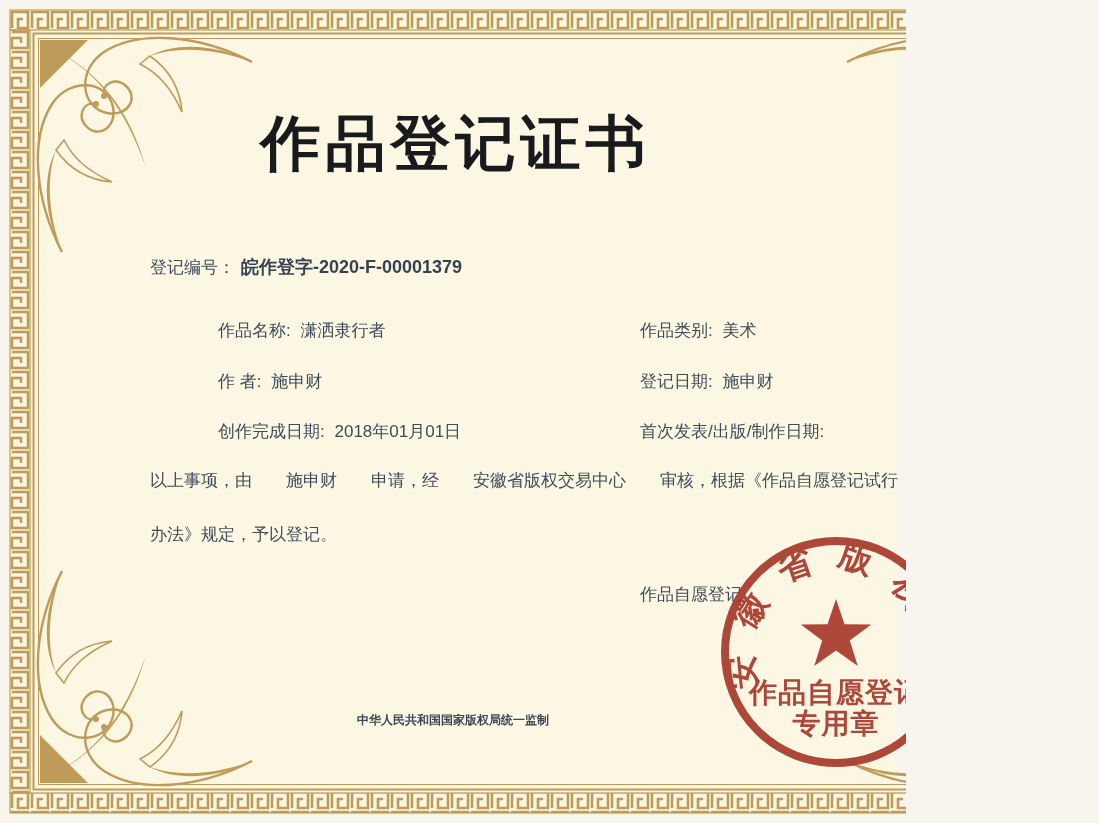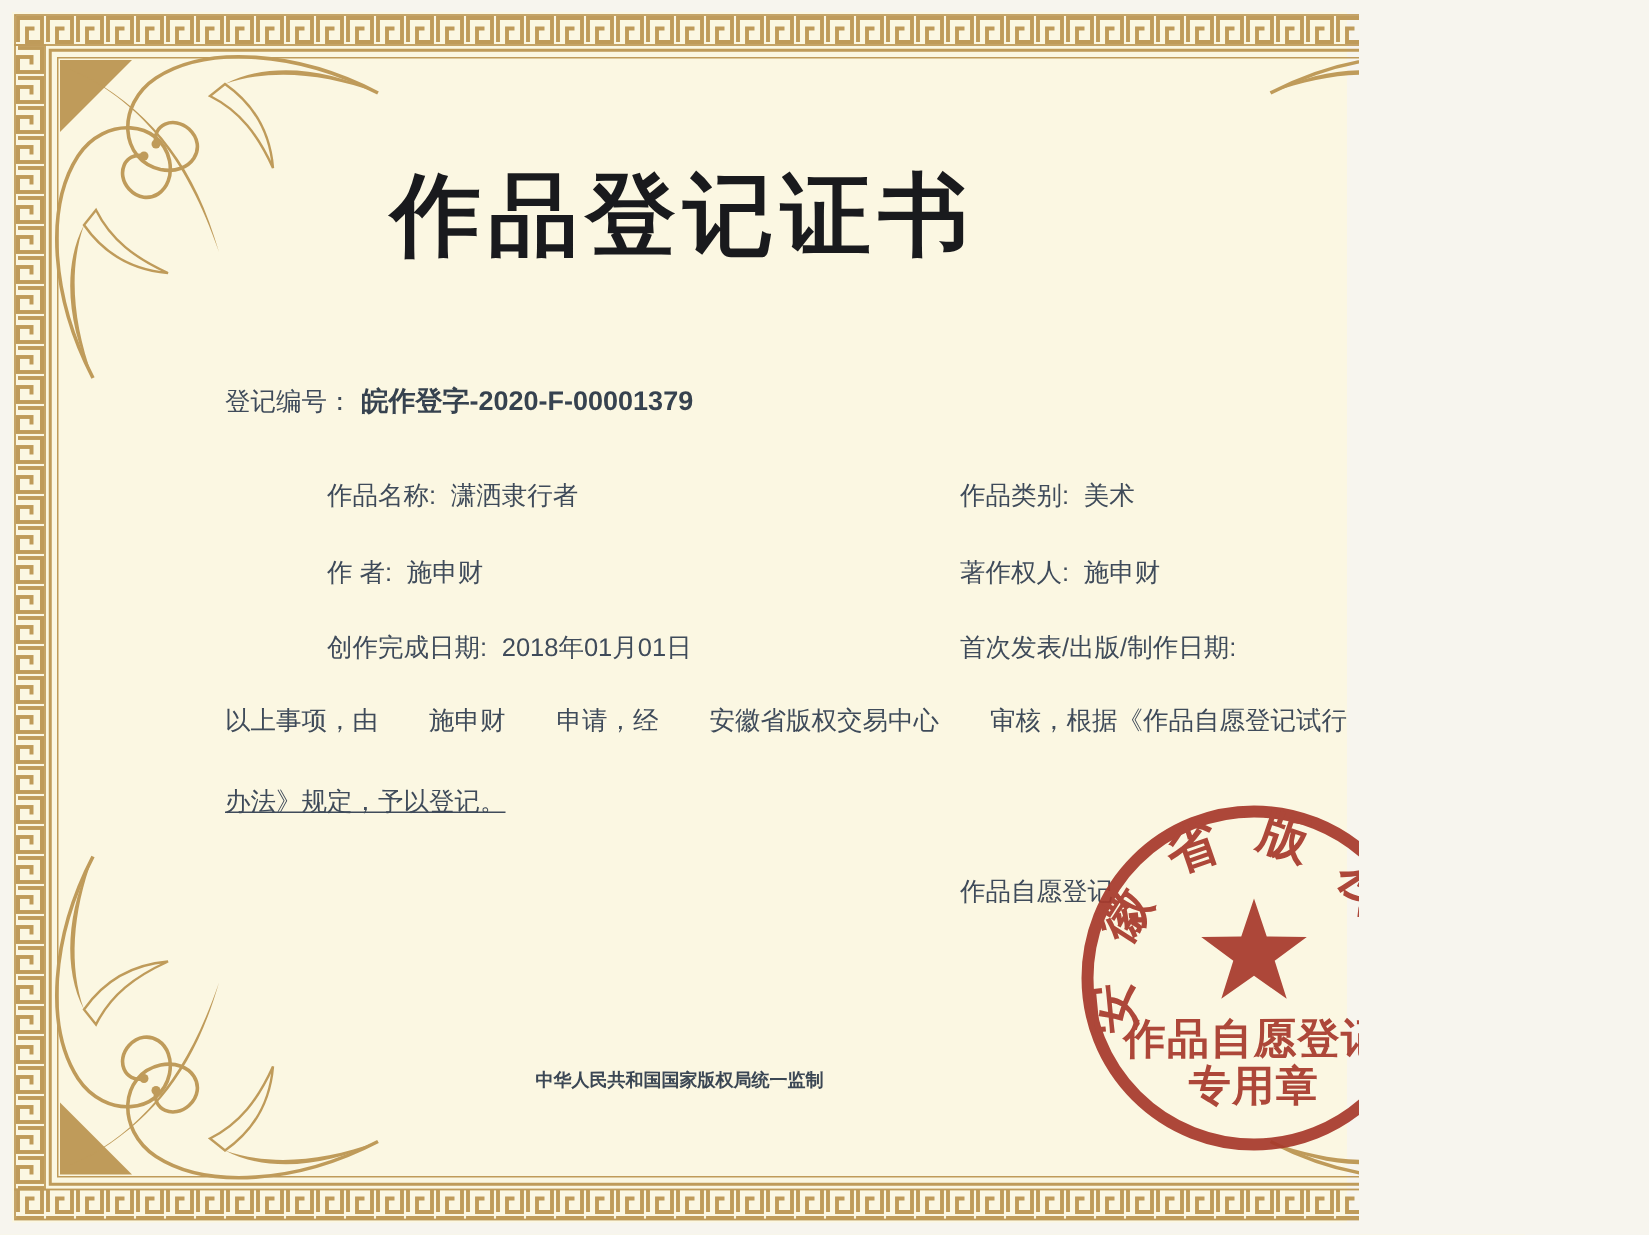--- a/index.html
+++ b/index.html
@@ -99,34 +99,34 @@
     </div>
     <div class="line cell" style="left:640px; top:319px;">
       <span>作品类别:</span>
       <span class="v">美术</span>
     </div>
     <div class="line cell" style="left:218px; top:370px;">
       <span>作 者:</span>
       <span class="v">施申财</span>
     </div>
     <div class="line cell" style="left:640px; top:370px;">
-      <span>著作权人:</span>
+      <span>登记日期:</span>
       <span class="v">施申财</span>
     </div>
     <div class="line cell" style="left:218px; top:420px;">
       <span>创作完成日期:</span>
       <span class="v">2018年01月01日</span>
     </div>
     <div class="line statement" style="left:150px; top:472px;">以上事项，由　　施申财　　申请，经　　安徽省版权交易中心　　审核，根据《作品自愿登记试行</div>
 
     <div class="line cell" style="left:640px; top:420px;">
       <span>首次发表/出版/制作日期:</span>
       <span class="v"></span>
     </div>
-    <div class="line statement" style="left:150px; top:526px;text-decoration:underline;">办法》规定，予以登记。</div>
+    <div class="line statement" style="left:150px; top:526px;">办法》规定，予以登记。</div>
 
     <div class="line" style="left:640px; top:583px;">作品自愿登记</div>
 
     <div class="footer">中华人民共和国国家版权局统一监制</div>
   </div>
 
   <svg class="seal-svg" width="244" height="244" viewBox="0 0 244 244">
     <g opacity="0.92">
       <circle cx="122" cy="122" r="111" fill="none" stroke="#a7392b" stroke-width="8"></circle>
       <path id="sealArc" d="M 45.9 157.5 A 84 84 0 1 1 198.1 157.5" fill="none"></path>

